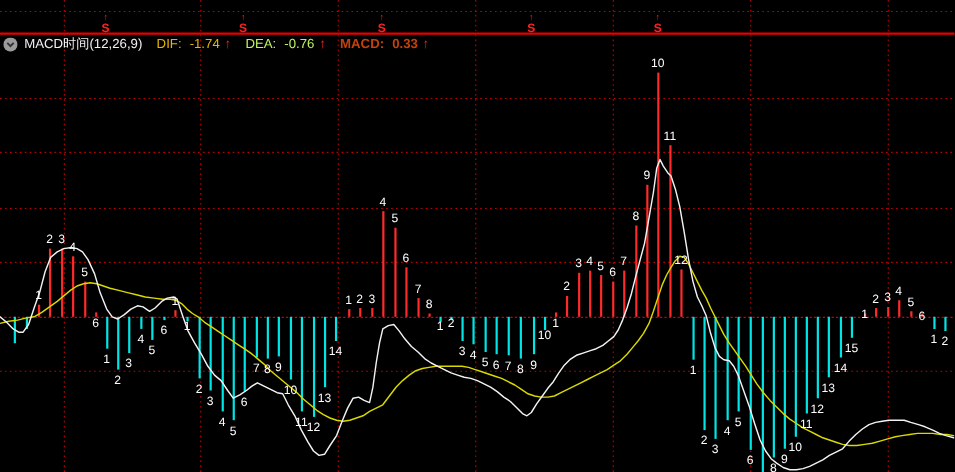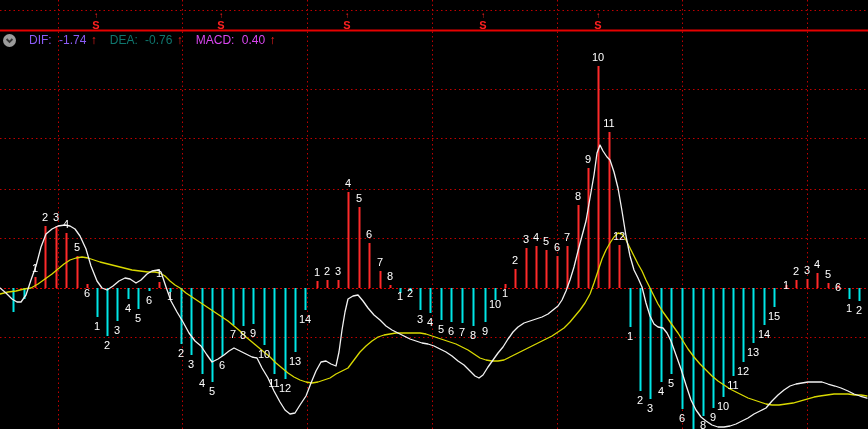--- a/index.html
+++ b/index.html
@@ -8,23 +8,23 @@
     font-family:"Liberation Sans",sans-serif;
   }
   #chart{position:absolute;left:0;top:0;}
   #indicator-header{
     position:absolute;left:3px;top:32px;height:17px;z-index:5;
     display:flex;align-items:center;font-size:12px;line-height:17px;white-space:nowrap;
   }
   #indicator-header .title{color:#f0f0f0;margin-left:6px;}
   .grp{margin-left:13px;}
   .grp .lbl,.grp .val{letter-spacing:0px;}
-  .grp.dif .lbl,.grp.dif .val{color:#8b5cf6;}
-  .grp.dea .lbl,.grp.dea .val{color:#0f766e;}
-  .grp.macd .lbl,.grp.macd .val{color:#d946ef;}
+  .grp.dif .lbl,.grp.dif .val{color:#eab308;}
+  .grp.dea .lbl,.grp.dea .val{color:#bef264;}
+  .grp.macd .lbl,.grp.macd .val{color:#c2410c;font-weight:bold;}
   .grp .val{margin-left:4px;}
   .arrow{color:#ff2020;margin-left:1px;font-weight:bold;}
   .chev{display:inline-block;width:13px;height:13px;cursor:pointer;}
 </style>
 </head>
 <body>
 
 <div id="screen">
 
   <svg id="chart" width="868" height="429" viewBox="0 0 868 429">
@@ -219,32 +219,33 @@
       <text x="859" y="314" fill="#ffffff" font-size="11" text-anchor="middle" font-family="&quot;Liberation Sans&quot;,sans-serif">2</text>
     </svg>
 
   <div id="indicator-header">
     <span class="chev">
       <svg width="13" height="13" viewBox="0 0 13 13">
         <circle cx="6.5" cy="6.5" r="6.5" fill="#9b9b9b"></circle>
         <path d="M3.6 5 L6.5 8 L9.4 5" stroke="#333" stroke-width="1.8" fill="none"></path>
       </svg>
     </span>
+    <span class="title">MACD时间(12,26,9)</span>
 
     <span class="grp dif">
       <span class="lbl">DIF:</span>
       <span class="val">-1.74</span>
       <span class="arrow">↑</span>
     </span>
 
     <span class="grp dea">
       <span class="lbl">DEA:</span>
       <span class="val">-0.76</span>
       <span class="arrow">↑</span>
     </span>
 
     <span class="grp macd">
       <span class="lbl">MACD:</span>
-      <span class="val">0.40</span>
+      <span class="val">0.33</span>
       <span class="arrow">↑</span>
     </span>
   </div>
 </div>
 
 </body></html>

